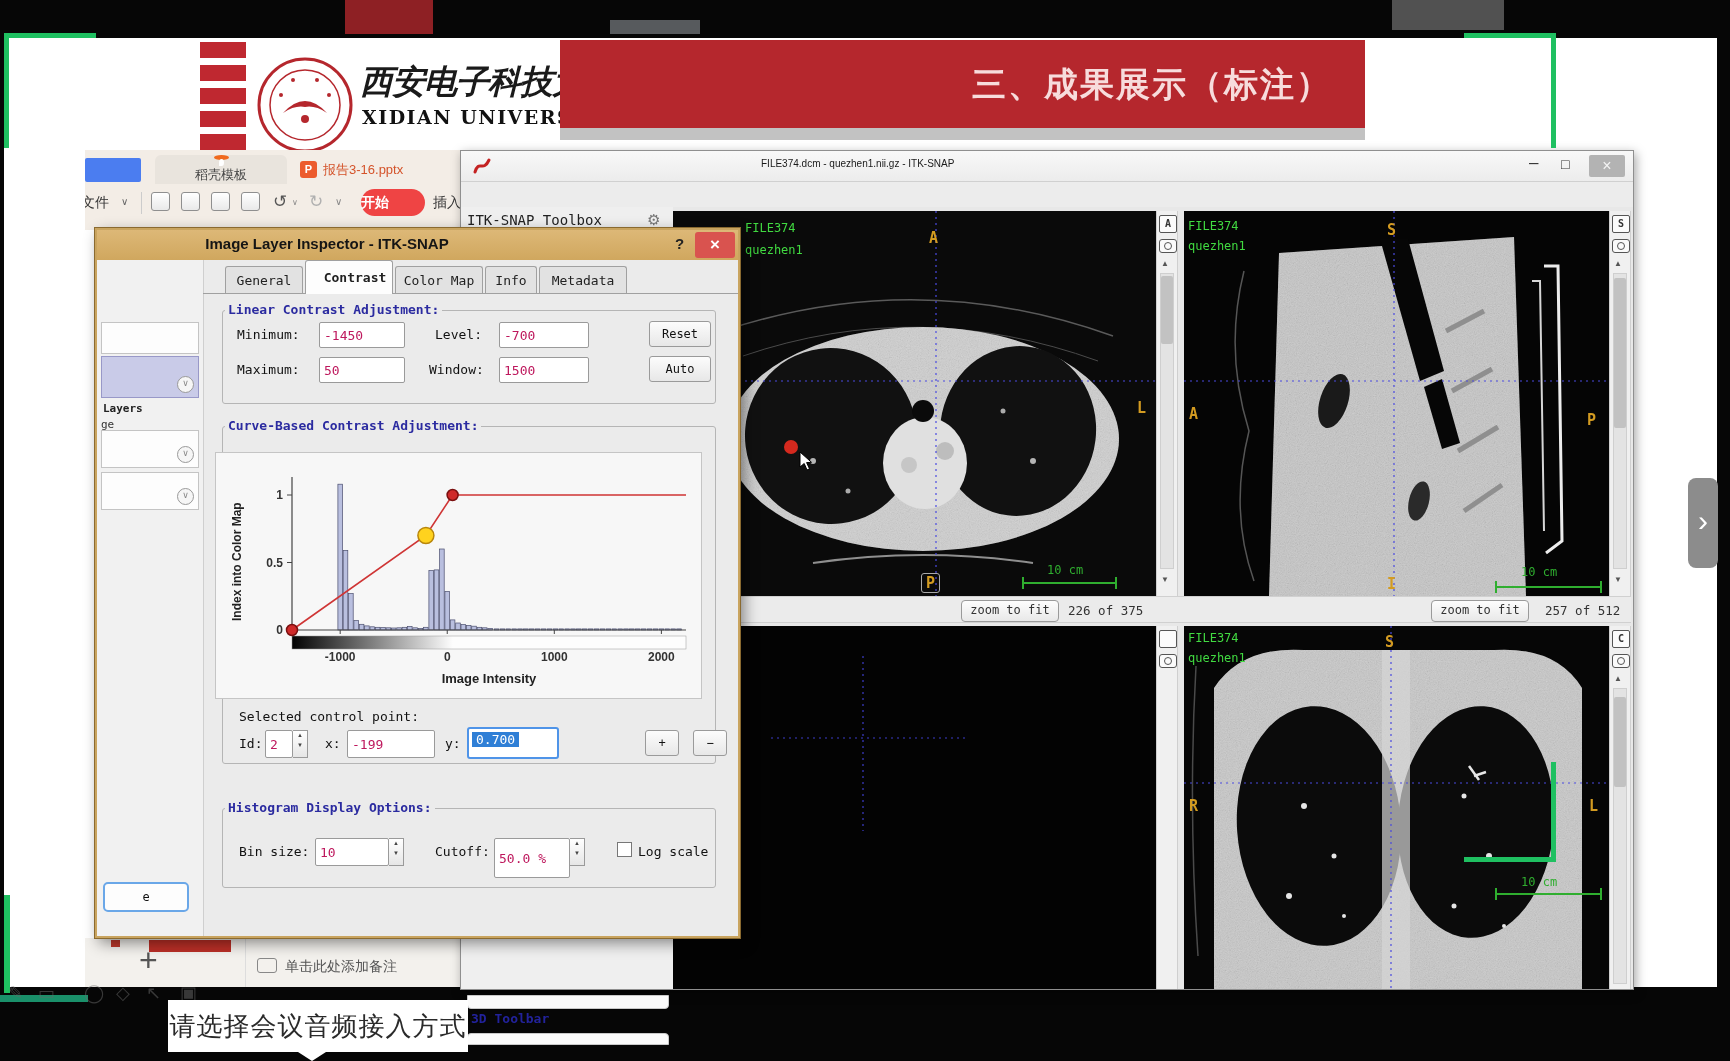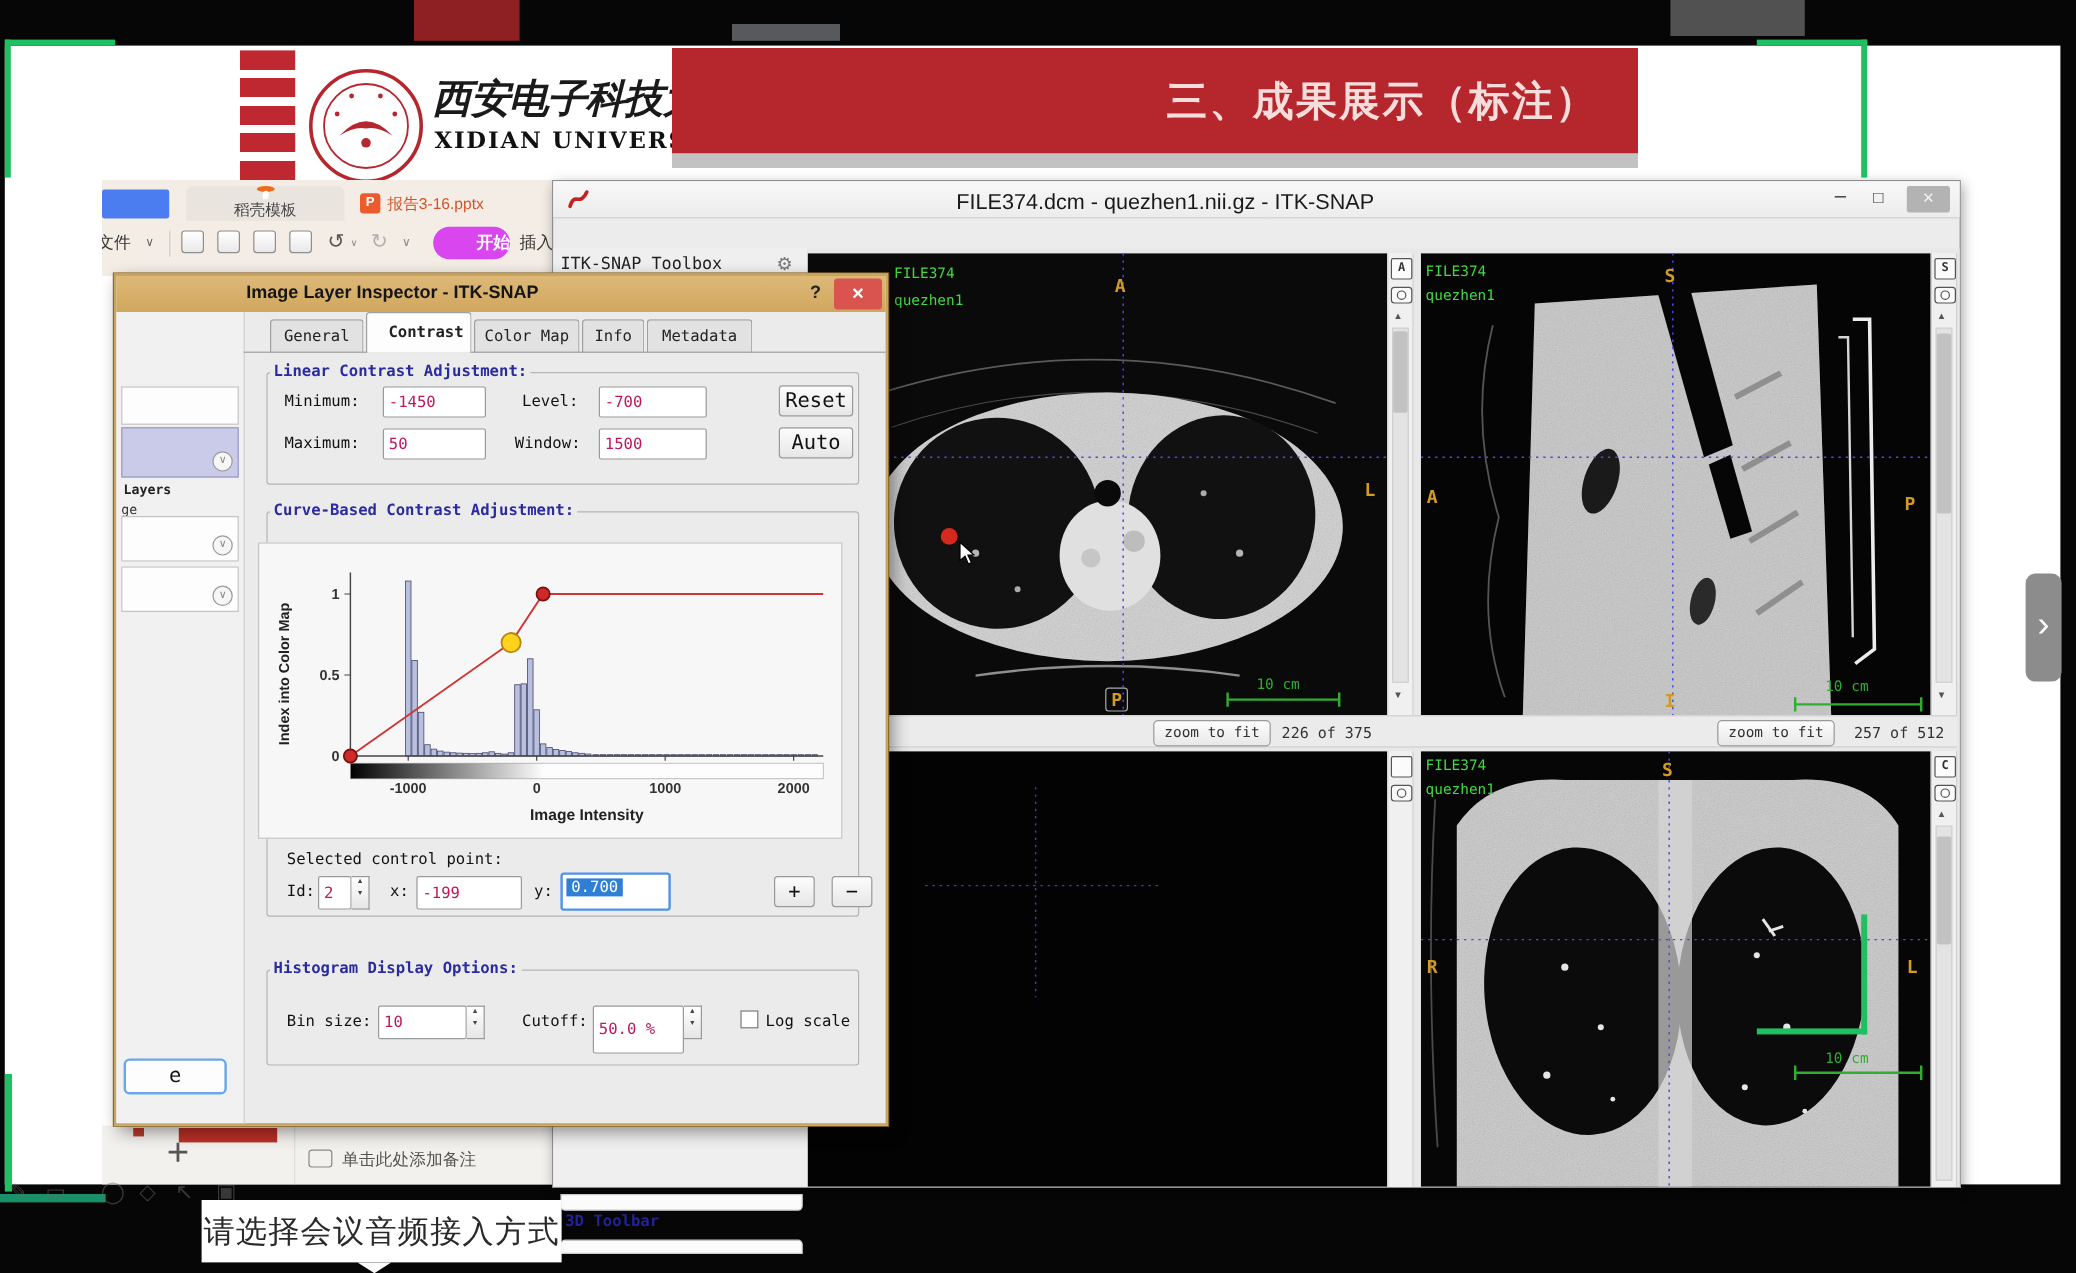--- a/index.html
+++ b/index.html
@@ -27,21 +27,21 @@
            font-size:10px;font-weight:bold;color:#333;text-align:center;line-height:15px;font-family:"DejaVu Sans Mono",monospace;}
   .sbarrow{font-size:8px;color:#555;}
   
   #dialog{background:#ebebeb;border:2px solid #c9a45f;box-shadow:0 0 0 1px #8a6a30,4px 5px 14px rgba(0,0,0,.45);box-sizing:border-box;}
   .dlg-titlebar{background:linear-gradient(#ddb877,#d0a75e);}
   .grp-label{color:#2b2ba0;font-weight:bold;font-size:13px;font-family:"DejaVu Sans Mono",monospace;background:#ebebeb;padding:0 3px;white-space:nowrap;}
   .gbox{border:1px solid #b5b5b5;border-radius:3px;}
   .fld{font-size:13px;color:#111;font-family:"DejaVu Sans Mono",monospace;white-space:nowrap;}
   .inp{background:#fff;border:1px solid #9a9a9a;border-radius:2px;font-size:13px;font-family:"DejaVu Sans Mono",monospace;
        padding:2px 4px;box-sizing:border-box;color:#be185d;}
-  .btn{background:linear-gradient(#fcfcfc,#e7e7e7);border:1px solid #9a9a9a;border-radius:3px;font-size:17px;
+  .btn{background:linear-gradient(#fcfcfc,#e7e7e7);border:1px solid #9a9a9a;border-radius:3px;font-size:12px;
        font-family:"DejaVu Sans Mono",monospace;color:#111;text-align:center;box-sizing:border-box;}
   .tab{background:#e2e2e2;border:1px solid #a0a0a0;border-bottom:none;border-radius:3px 3px 0 0;text-align:center;
        font-size:13px;font-family:"DejaVu Sans Mono",monospace;color:#222;box-sizing:border-box;}
   .tab.active{background:#fdfdfd;font-weight:bold;padding-left:12px;}
   .spincol{width:15px;display:flex;flex-direction:column;border:1px solid #9a9a9a;border-left:none;background:linear-gradient(#fff,#e6e6e6);box-sizing:border-box;}
   .spincol span{font-size:6px;color:#444;text-align:center;line-height:1.6;}
   .circ-chev{width:15px;height:15px;border:1px solid #999;border-radius:50%;color:#888;font-size:9px;
              text-align:center;line-height:13px;background:#f6f6f6;}
   .sideitem{background:#fdfdfd;border:1px solid #c4c4c4;box-sizing:border-box;}
   .green{background:#1fc061;}
@@ -92,40 +92,40 @@
     <span class="abs" style="left:36px;top:46px;font-size:10px;color:#666;">∨</span>
     <div class="abs" style="left:56px;top:42px;width:1px;height:22px;background:#ccc;"></div>
     <div class="abs mi" style="left:66px;top:42px;"></div>
     <div class="abs mi" style="left:96px;top:42px;"></div>
     <div class="abs mi" style="left:126px;top:42px;"></div>
     <div class="abs mi" style="left:156px;top:42px;"></div>
     <span class="abs" style="left:188px;top:41px;font-size:17px;color:#555;">↺</span>
     <span class="abs" style="left:207px;top:48px;font-size:8px;color:#888;">∨</span>
     <span class="abs" style="left:224px;top:41px;font-size:17px;color:#b0b0b0;">↻</span>
     <span class="abs" style="left:250px;top:46px;font-size:10px;color:#888;">∨</span>
-    <div class="abs" style="left:276px;top:39px;width:64px;height:27px;background:#d946ef;border-radius:14px;color:#fff;font-weight:bold;font-size:14px;text-align:right;line-height:27px;">开始</div>
+    <div class="abs" style="left:276px;top:39px;width:64px;height:27px;background:#ef4444;border-radius:14px;color:#fff;font-weight:bold;font-size:14px;text-align:left;line-height:27px;">开始</div>
     <span class="abs" style="left:348px;top:44px;font-size:14px;color:#333;">插入</span>
   </div>
 
   <div class="abs" style="left:85px;top:938px;width:377px;height:49px;background:#f3f1ed;overflow:hidden;">
     <div class="abs" style="left:26px;top:2px;width:9px;height:7px;background:#c0392b;"></div>
     <div class="abs" style="left:64px;top:2px;width:82px;height:12px;background:#bb2f27;"></div>
     <span class="abs" style="left:54px;top:4px;font-size:32px;font-weight:300;color:#555;">+</span>
     <div class="abs" style="left:160px;top:0;width:1px;height:49px;background:#ddd;"></div>
     <div class="abs" style="left:172px;top:20px;width:18px;height:13px;border:1.5px solid #888;border-radius:3px;"></div>
     <span class="abs" style="left:200px;top:20px;font-size:14px;color:#555;">单击此处添加备注</span>
   </div>
 
   <div class="abs win-border" style="left:460px;top:150px;width:1172px;height:838px;background:#ececec;">
 
     <div class="abs" style="left:0;top:0;width:1172px;height:30px;background:linear-gradient(#f8f8f8,#ececec);border-bottom:1px solid #d0d0d0;">
       <svg class="abs" style="left:12px;top:6px;" width="18" height="18" viewBox="0 0 18 18">
         <path d="M2,15 C6,2 10,16 16,3" stroke="#c42222" stroke-width="3" fill="none" stroke-linecap="round"></path>
       </svg>
-      <span class="abs" style="left:300px;top:7px;width:420px;text-align:center;font-size:18px;color:#1a1a1a;">FILE374.dcm - quezhen1.nii.gz - ITK-SNAP</span>
+      <span class="abs" style="left:300px;top:7px;width:420px;font-size:10px;color:#1a1a1a;">FILE374.dcm - quezhen1.nii.gz - ITK-SNAP</span>
       <span class="abs" style="left:1068px;top:2px;font-size:17px;color:#333;">–</span>
       <span class="abs" style="left:1100px;top:5px;font-size:14px;color:#333;">□</span>
       <span class="abs" style="left:1128px;top:4px;width:36px;height:22px;background:#b3b3b3;border-radius:2px;color:#f4f4f4;font-size:16px;text-align:center;line-height:21px;">×</span>
     </div>
 
 
     <div class="abs" style="left:0;top:56px;width:212px;height:782px;background:#efefef;border-right:1px solid #d5d5d5;">
       <span class="abs mono" style="left:6px;top:5px;font-size:14px;color:#222;">ITK-SNAP Toolbox</span>
       <span class="abs" style="left:186px;top:4px;font-size:15px;color:#777;">⚙</span>
       <div class="abs" style="left:6px;top:788px;width:200px;height:12px;background:#fbfbfb;border:1px solid #c9c9c9;border-radius:0 0 4px 4px;"></div>

